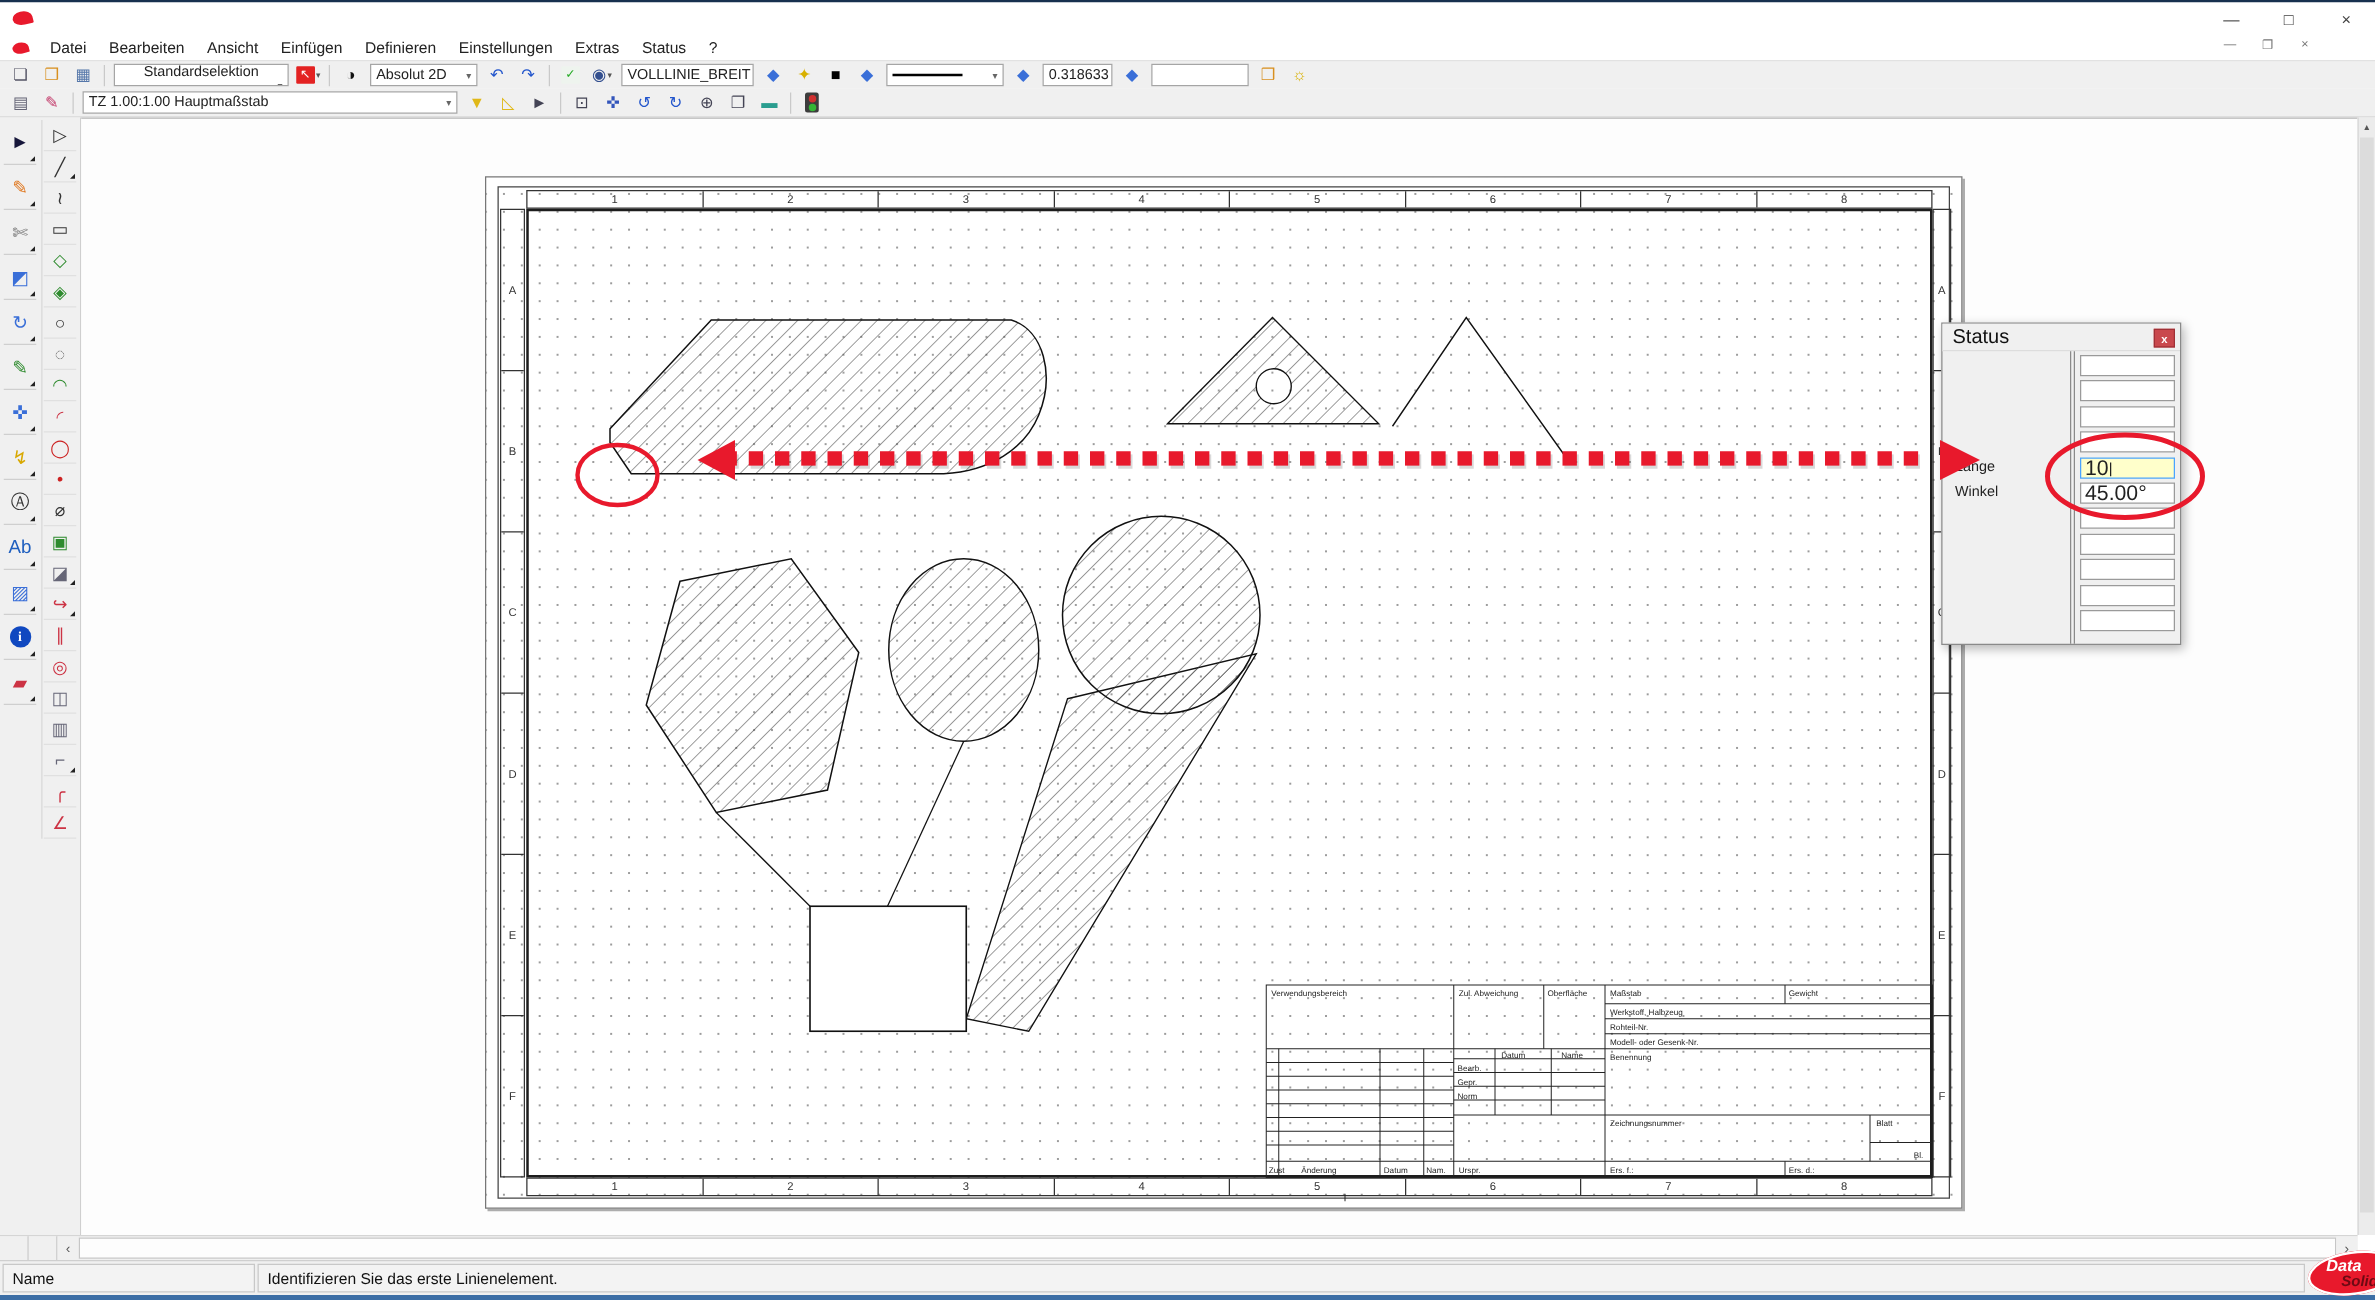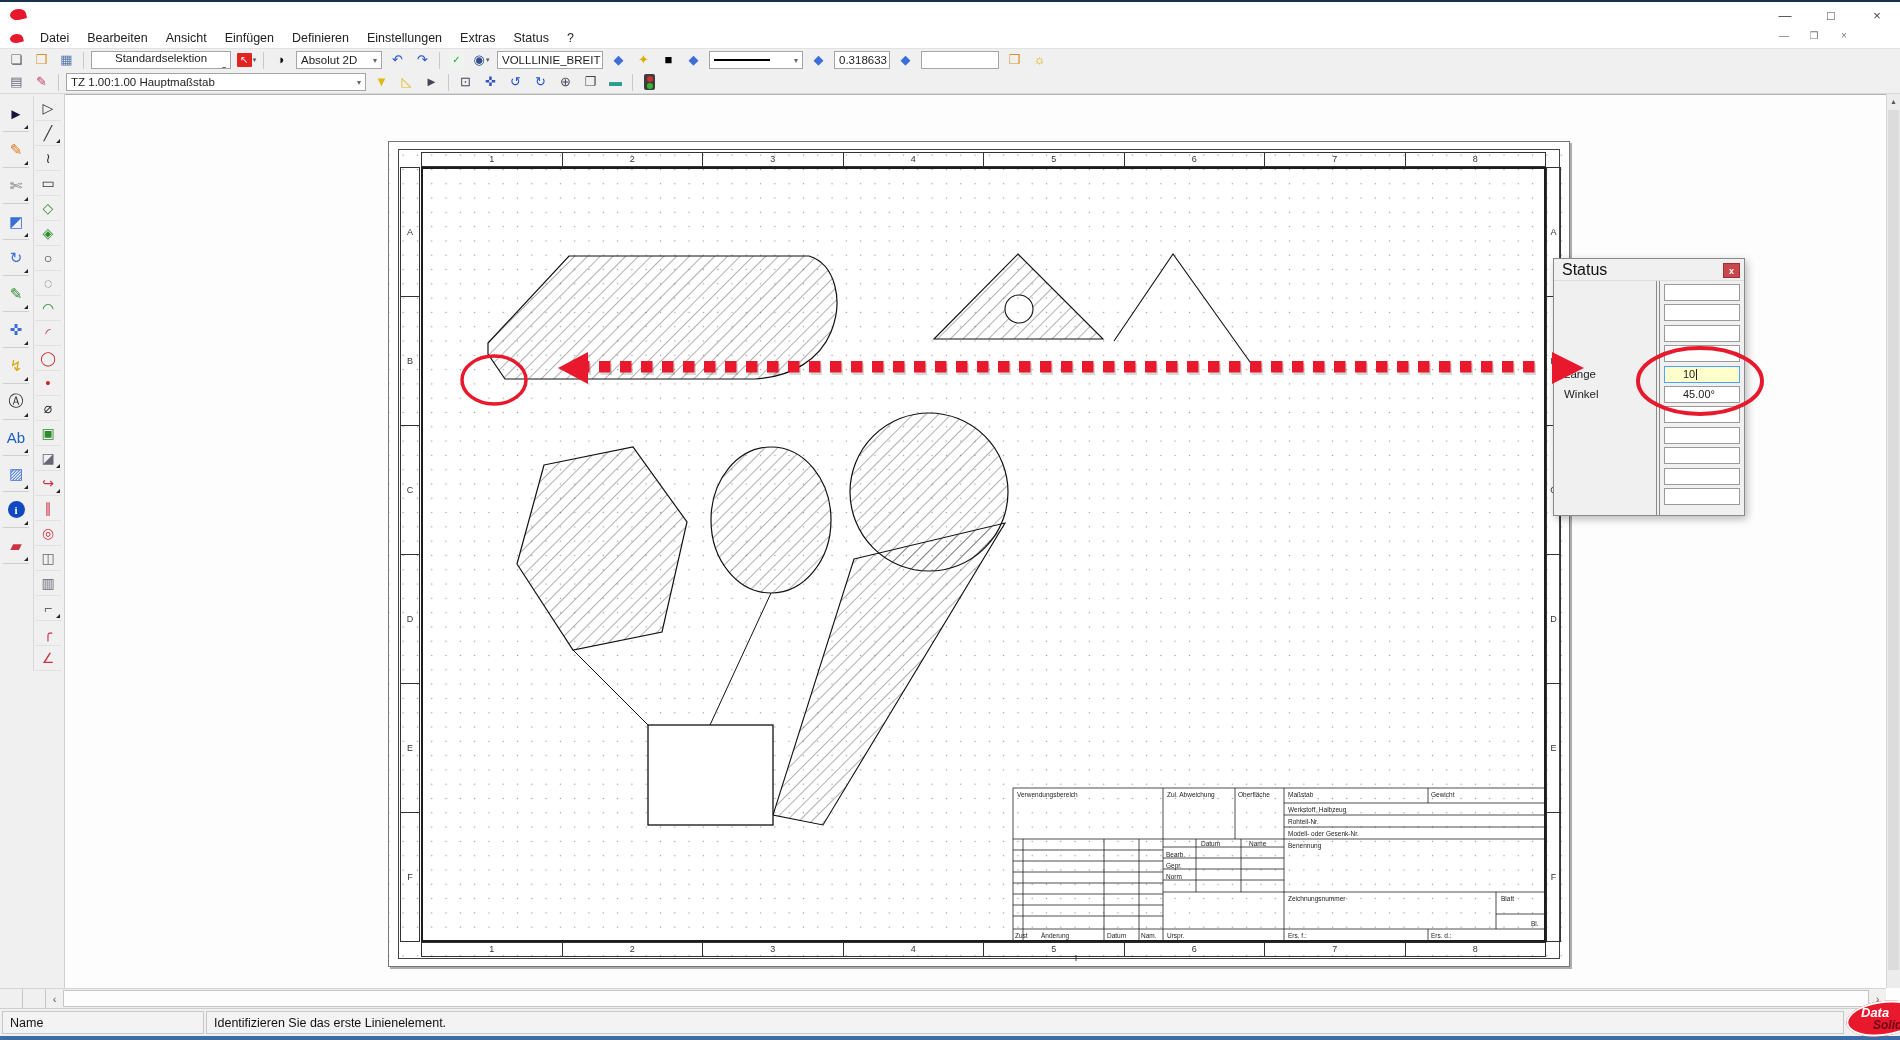--- a/index.html
+++ b/index.html
@@ -98,21 +98,21 @@
   #sw-title{position:absolute;left:0;top:0;width:100%;height:22px;background:#f0f0f0;
      border-bottom:1px solid #ddd;font-size:16px;line-height:22px;padding-left:8px;
      box-sizing:border-box;color:#111;}
   #sw-close{position:absolute;right:4px;top:4px;width:17px;height:15px;background:#c9484d;
      border:1px solid #a03036;color:#fff;font-size:9px;font-weight:bold;text-align:center;
      line-height:14px;box-sizing:border-box;}
   #sw-divider{position:absolute;left:102px;top:22px;bottom:0;width:2px;
      border-left:1px solid #8a8a8a;border-right:1px solid #8a8a8a;}
   .swlabel{position:absolute;left:10px;font-size:11.5px;color:#222;}
   .swbox{position:absolute;left:110px;width:76px;height:17px;background:#fff;
-     border:1px solid #9a9a9a;font-size:11px;line-height:15px;padding:0 18px;
+     border:1px solid #9a9a9a;font-size:17px;line-height:15px;padding:0 3px;
      box-sizing:border-box;overflow:hidden;}
   .swbox.hl{background:#ffffcb;border:1px solid #4aa3ff;}
   .cur{display:inline-block;width:1px;height:11px;background:#222;vertical-align:middle;
      margin-left:1px;}
 
   
   #overlay{position:absolute;left:0;top:0;z-index:60;pointer-events:none;}
 
   
   #hscroll{position:absolute;left:0;top:988px;width:1886px;height:20px;background:#f0f0f0;

